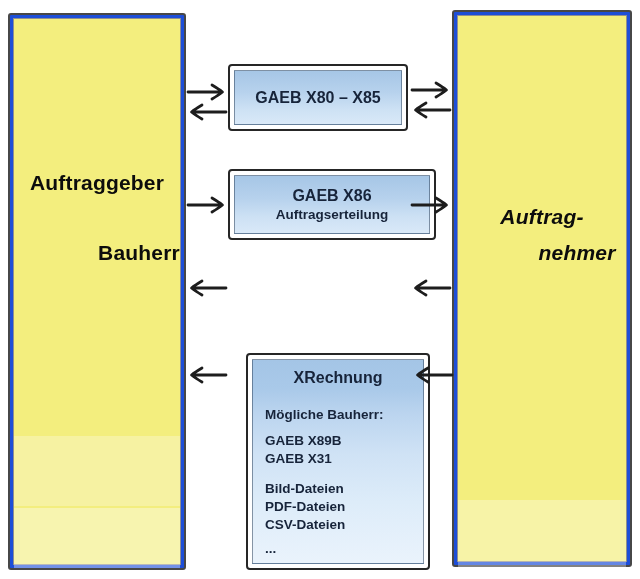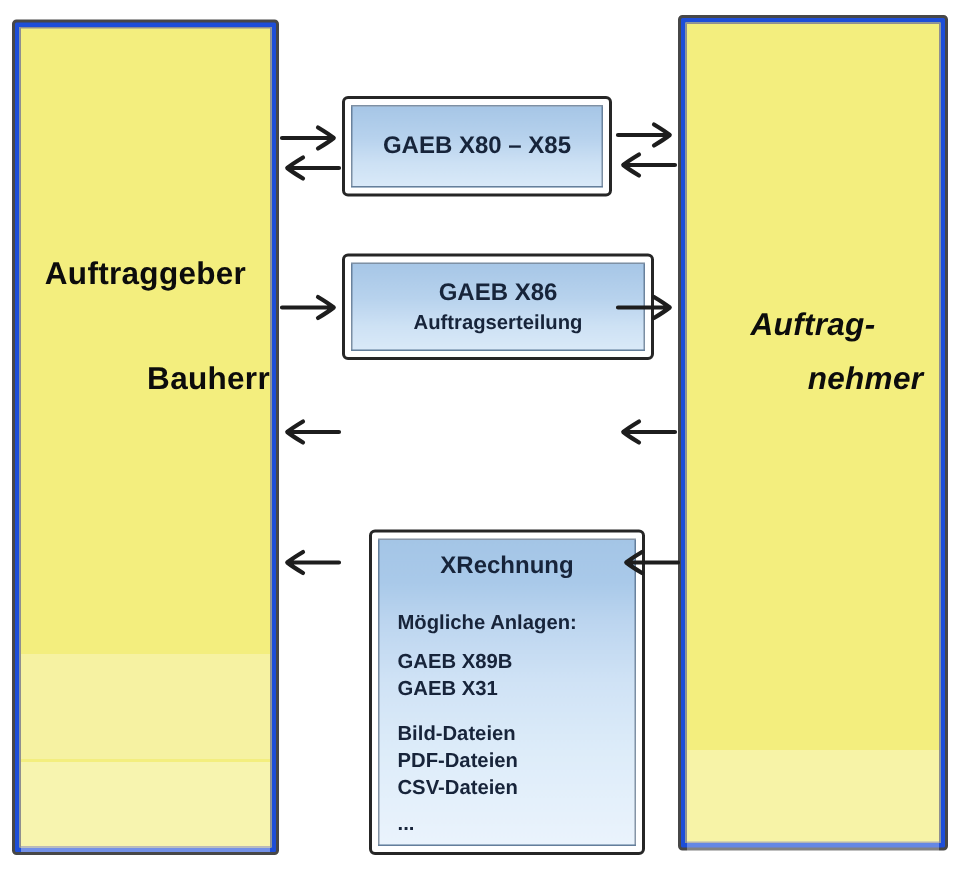--- a/index.html
+++ b/index.html
@@ -95,21 +95,21 @@
     <div class="flow-inner">
       <div class="flow-title">GAEB X86</div>
       <div class="flow-sub">Auftragserteilung</div>
     </div>
   </div>
 
 
   <div class="flow flow4">
     <div class="flow-inner">
       <div class="flow-title x-title">XRechnung</div>
-      <div class="x-header">Mögliche Anlagen:</div>
+      <div class="x-header">Mögliche Bauherr:</div>
       <div class="x-item first-att">GAEB X89B</div>
       <div class="x-item">GAEB X31</div>
       <div class="x-item first-file">Bild-Dateien</div>
       <div class="x-item">PDF-Dateien</div>
       <div class="x-item">CSV-Dateien</div>
       <div class="x-ellipsis">...</div>
     </div>
   </div>
 
   <svg class="arr" style="left:186px;top:82px" viewBox="0 0 42 20">

